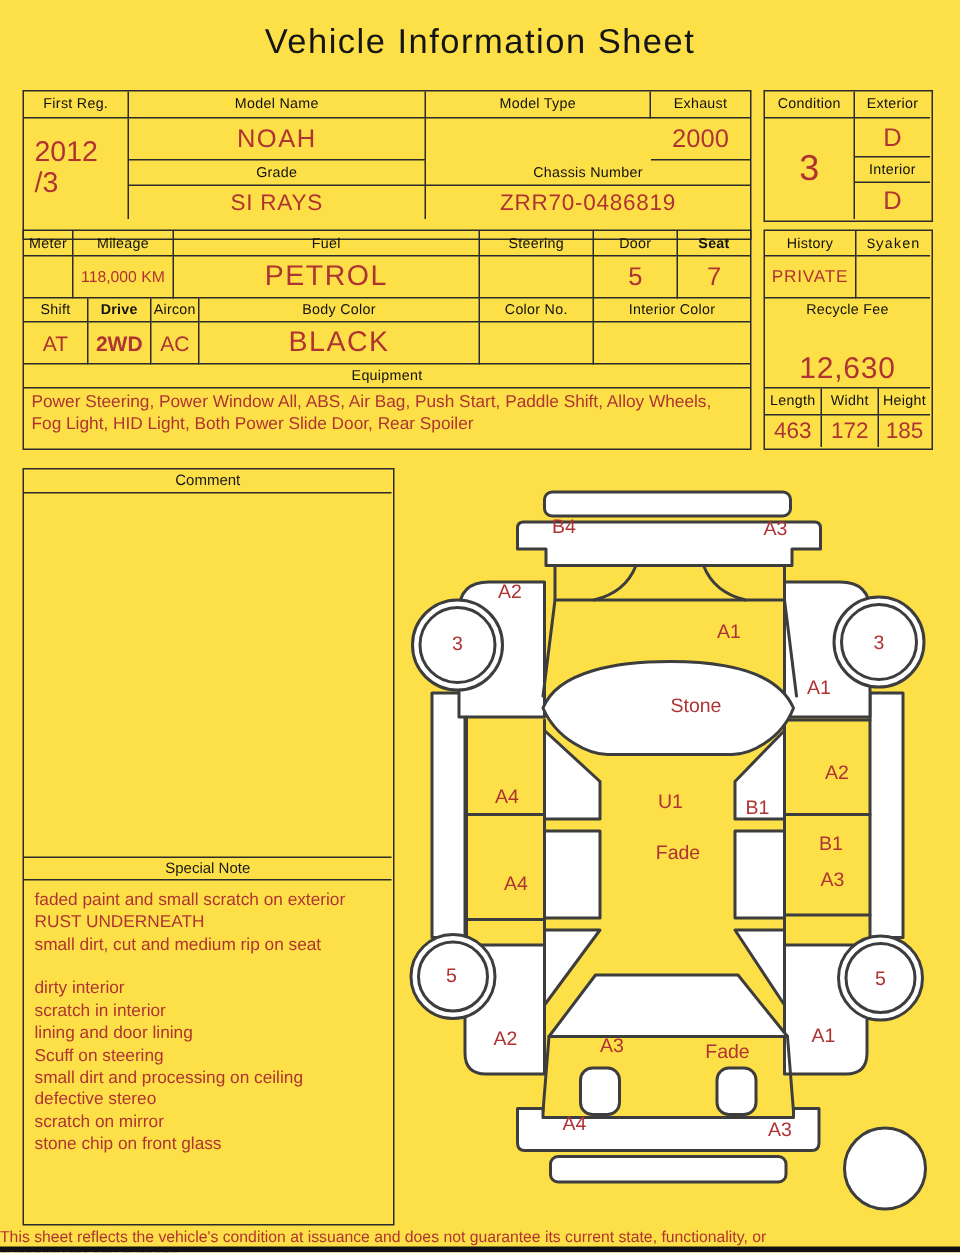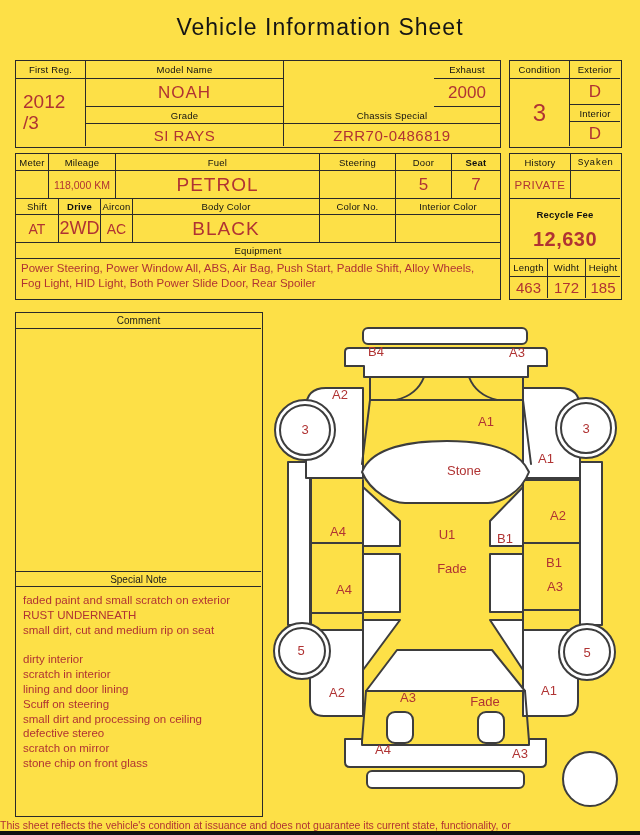--- a/index.html
+++ b/index.html
@@ -26,34 +26,35 @@
   svg text.dmg{ fill:var(--red); font-family:"Liberation Sans",sans-serif; font-size:13px;
                 text-anchor:middle; dominant-baseline:central; }
 </style>
 </head>
 <body>
 
 <div id="sheet">
 
   <div id="title" class="abs">Vehicle Information Sheet</div>
 
-  <div class="abs box" style="left:15px;top:60px;width:486px;height:88px;">
+  <div class="abs box" style="left:15px;top:60px;width:486px;height:100px;">
     <div class="cell hdr br bb" style="left:0;top:0;width:70px;height:18px;">First Reg.</div>
     <div class="cell val br pre" style="left:0;top:18px;width:70px;height:67px;font-size:19px;line-height:1.1;justify-content:flex-start;padding-left:7px;">2012
 /3</div>
 
     <div class="cell hdr br bb" style="left:70px;top:0;width:198px;height:18px;">Model Name</div>
     <div class="cell val br bb" style="left:70px;top:18px;width:198px;height:28px;font-size:17px;letter-spacing:1px;">NOAH</div>
     <div class="cell hdr br bb" style="left:70px;top:46px;width:198px;height:17px;">Grade</div>
     <div class="cell val br" style="left:70px;top:63px;width:198px;height:22px;font-size:15px;letter-spacing:.5px;">SI RAYS</div>
 
+    <div class="cell hdr br bb" style="left:268px;top:0;width:150px;height:18px;">Model Type</div>
     <div class="cell hdr bb" style="left:418px;top:0;width:66px;height:18px;">Exhaust</div>
     <div class="cell val bb" style="left:418px;top:18px;width:66px;height:28px;font-size:17px;">2000</div>
 
-    <div class="cell hdr bb" style="left:268px;top:46px;width:216px;height:17px;">Chassis Special</div>
+    <div class="cell hdr bb" style="left:268px;top:46px;width:216px;height:17px;">Chassis Number</div>
     <div class="cell val" style="left:268px;top:63px;width:216px;height:22px;font-size:15px;letter-spacing:.5px;">ZRR70-0486819</div>
   </div>
 
   <div class="abs box" style="left:509px;top:60px;width:113px;height:88px;">
     <div class="cell hdr br bb" style="left:0;top:0;width:60px;height:18px;">Condition</div>
     <div class="cell val br" style="left:0;top:18px;width:60px;height:67px;font-size:24px;">3</div>
     <div class="cell hdr bb" style="left:60px;top:0;width:50px;height:18px;">Exterior</div>
     <div class="cell val bb" style="left:60px;top:18px;width:50px;height:26px;font-size:17px;">D</div>
     <div class="cell hdr bb" style="left:60px;top:44px;width:50px;height:17px;">Interior</div>
     <div class="cell val" style="left:60px;top:61px;width:50px;height:24px;font-size:17px;">D</div>
@@ -69,41 +70,41 @@
     <div class="cell hdr br bb" style="left:304px;top:0;width:76px;height:17px;">Steering</div>
     <div class="cell val br bb" style="left:304px;top:17px;width:76px;height:28px;"></div>
     <div class="cell hdr br bb" style="left:380px;top:0;width:56px;height:17px;">Door</div>
     <div class="cell val br bb" style="left:380px;top:17px;width:56px;height:28px;font-size:17px;">5</div>
     <div class="cell hdr bb" style="left:436px;top:0;width:48px;height:17px;font-weight:bold;">Seat</div>
     <div class="cell val bb" style="left:436px;top:17px;width:48px;height:28px;font-size:17px;">7</div>
 
     <div class="cell hdr br bb" style="left:0;top:45px;width:43px;height:16px;">Shift</div>
     <div class="cell val br bb" style="left:0;top:61px;width:43px;height:28px;font-size:14px;">AT</div>
     <div class="cell hdr br bb" style="left:43px;top:45px;width:42px;height:16px;font-weight:bold;">Drive</div>
-    <div class="cell val br bb" style="left:43px;top:61px;width:42px;height:28px;font-size:18px;">2WD</div>
+    <div class="cell val br bb" style="left:43px;top:61px;width:42px;height:28px;font-size:14px;font-weight:bold;">2WD</div>
     <div class="cell hdr br bb" style="left:85px;top:45px;width:32px;height:16px;">Aircon</div>
     <div class="cell val br bb" style="left:85px;top:61px;width:32px;height:28px;font-size:14px;">AC</div>
     <div class="cell hdr br bb" style="left:117px;top:45px;width:187px;height:16px;">Body Color</div>
     <div class="cell val br bb" style="left:117px;top:61px;width:187px;height:28px;font-size:19px;letter-spacing:1px;">BLACK</div>
     <div class="cell hdr br bb" style="left:304px;top:45px;width:76px;height:16px;">Color No.</div>
     <div class="cell val br bb" style="left:304px;top:61px;width:76px;height:28px;"></div>
     <div class="cell hdr bb" style="left:380px;top:45px;width:104px;height:16px;">Interior Color</div>
     <div class="cell val bb" style="left:380px;top:61px;width:104px;height:28px;"></div>
 
     <div class="cell hdr bb" style="left:0;top:89px;width:484px;height:16px;">Equipment</div>
     <div class="cell val" id="equip-text" style="left:0;top:105px;width:484px;height:40px;">Power Steering, Power Window  All, ABS, Air Bag, Push Start, Paddle Shift, Alloy Wheels, Fog Light, HID Light, Both Power Slide Door, Rear Spoiler</div>
   </div>
 
   <div class="abs box" style="left:509px;top:153px;width:113px;height:147px;">
     <div class="cell hdr br bb" style="left:0;top:0;width:61px;height:17px;">History</div>
     <div class="cell val br bb" style="left:0;top:17px;width:61px;height:28px;font-size:11.5px;letter-spacing:.5px;">PRIVATE</div>
     <div class="cell hdr bb" style="left:61px;top:0;width:49px;height:17px;font-family:Liberation Mono, monospace;">Syaken</div>
     <div class="cell val bb" style="left:61px;top:17px;width:49px;height:28px;"></div>
 
-    <div class="cell hdr bb" style="left:0;top:45px;width:110px;height:60px;flex-direction:column;justify-content:center;padding-top:2px;font-weight:bold;">
+    <div class="cell hdr bb" style="left:0;top:45px;width:110px;height:60px;flex-direction:column;justify-content:space-between;padding-top:2px;">
       <div style="font-size:9.5px;">Recycle Fee</div>
       <div class="val" style="font-size:20px;margin-top:8px;letter-spacing:.5px;">12,630</div>
     </div>
 
     <div class="cell hdr br bb" style="left:0;top:105px;width:38px;height:18px;">Length</div>
     <div class="cell hdr br bb" style="left:38px;top:105px;width:38px;height:18px;">Widht</div>
     <div class="cell hdr bb" style="left:76px;top:105px;width:34px;height:18px;">Height</div>
     <div class="cell val br" style="left:0;top:123px;width:38px;height:21px;font-size:15px;">463</div>
     <div class="cell val br" style="left:38px;top:123px;width:38px;height:21px;font-size:15px;">172</div>
     <div class="cell val" style="left:76px;top:123px;width:34px;height:21px;font-size:15px;">185</div>

